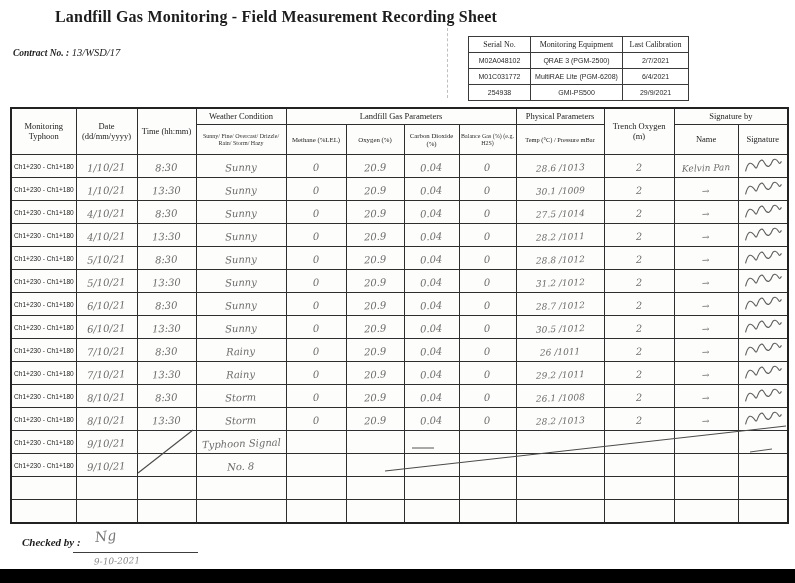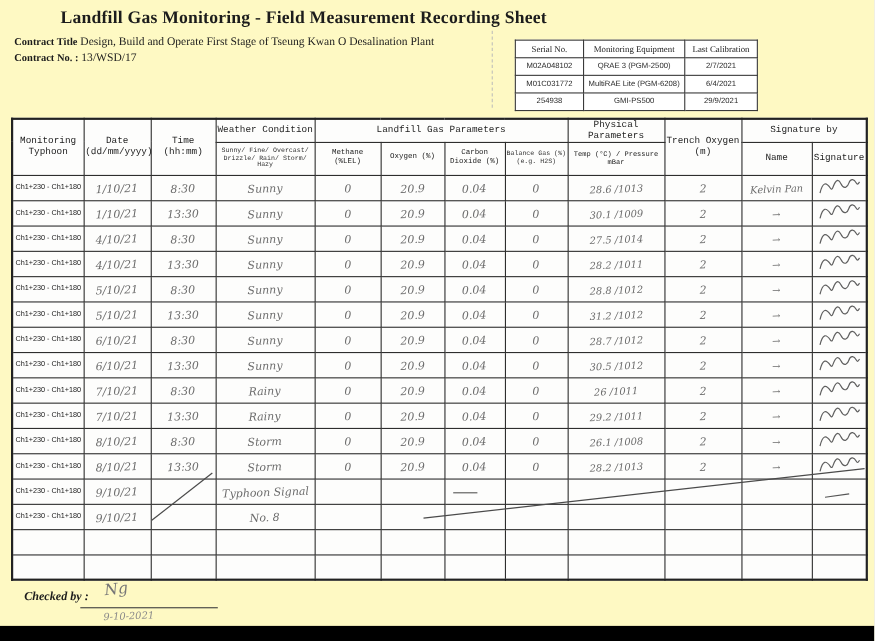--- a/index.html
+++ b/index.html
@@ -1,43 +1,43 @@
 <!DOCTYPE html>
 <html><head>
 <meta charset="utf-8">
 <style>
   html,body{margin:0;padding:0;background:#e8e8e8;}
-  .page{position:relative;width:795px;height:583px;background:#fef9c3;overflow:hidden;
+  .page{position:relative;width:795px;height:583px;background:#ffffff;overflow:hidden;
         font-family:"Liberation Serif",serif;color:#1c1c1c;}
 
   
   .doc-title{position:absolute;left:55px;top:8px;font-size:16px;font-weight:bold;
              letter-spacing:.2px;}
   .contract-line{position:absolute;left:13px;font-size:10.5px;white-space:nowrap;}
   .contract-line .lbl{font-weight:bold;font-size:9.5px;}
-  .ct{top:33px;} .cn{top:47px;}
+  .ct{top:33px;} .cn{top:47px;font-style:italic;}
 
   
   .eq-table{position:absolute;left:468px;top:36px;border-collapse:collapse;
             table-layout:fixed;background:#fff;padding-left:37px;}
   .eq-table th,.eq-table td{border:1px solid #3a3a3a;height:15px;padding:0 2px;
             text-align:center;vertical-align:middle;overflow:hidden;white-space:nowrap;}
   .eq-table th{font-family:"Liberation Serif",serif;font-size:8px;font-weight:normal;}
   .eq-table td{font-family:"Liberation Sans",sans-serif;font-size:7px;color:#2a2a2a;}
 
   .fold-line{position:absolute;left:447px;top:28px;height:70px;width:0;
              border-left:1px dashed #c0c0bb;}
 
   
   .main-table{position:absolute;left:10px;top:107px;border-collapse:collapse;
               table-layout:fixed;width:777px;background:#fdfdfc;}
   .main-table th,.main-table td{border:1px solid #2e2e2e;padding:0 1px;
               text-align:center;vertical-align:middle;overflow:visible;}
   .main-table{border:2px solid #222;}
-  .main-table th{font-family:Liberation Mono, monospace;font-weight:normal;
+  .main-table th{font-family:Liberation Serif, serif;font-weight:normal;
                  font-size:8.5px;line-height:1.15;}
   th.sub-small{font-size:6px;color:#333;}
   th.sub-gas{font-size:6.8px;}
   th.sub-temp{font-size:6.4px;}
   tr.tier1 th{height:15px;}
   tr.tier2 th{height:29px;}
   .main-table tbody tr{height:23px;}
   td.loc{font-family:"Liberation Sans",sans-serif;font-size:6.6px;color:#222;
          white-space:nowrap;text-align:left;padding-left:2px;}
   .hw{font-family:"DejaVu Serif","DejaVu Sans",serif;font-style:italic;
@@ -64,24 +64,20 @@
            transform:rotate(-2deg);}
   .black-bar{position:absolute;left:0;top:569px;width:795px;height:14px;background:#000;}
 </style>
 </head>
 <body>
 
 <div class="page">
 
   <div class="doc-title">Landfill Gas Monitoring - Field Measurement Recording Sheet</div>
 
-  <div class="contract-line ct">
-    <span class="lbl">Contract Title</span>
-    <span>Design, Build and Operate First Stage of Tseung Kwan O Desalination Plant</span>
-  </div>
   <div class="contract-line cn">
     <span class="lbl">Contract No. :</span>
     <span>13/WSD/17</span>
   </div>
 
   <div class="fold-line"></div>
 
   <table class="eq-table">
     <colgroup>
         <col style="width:62px">

